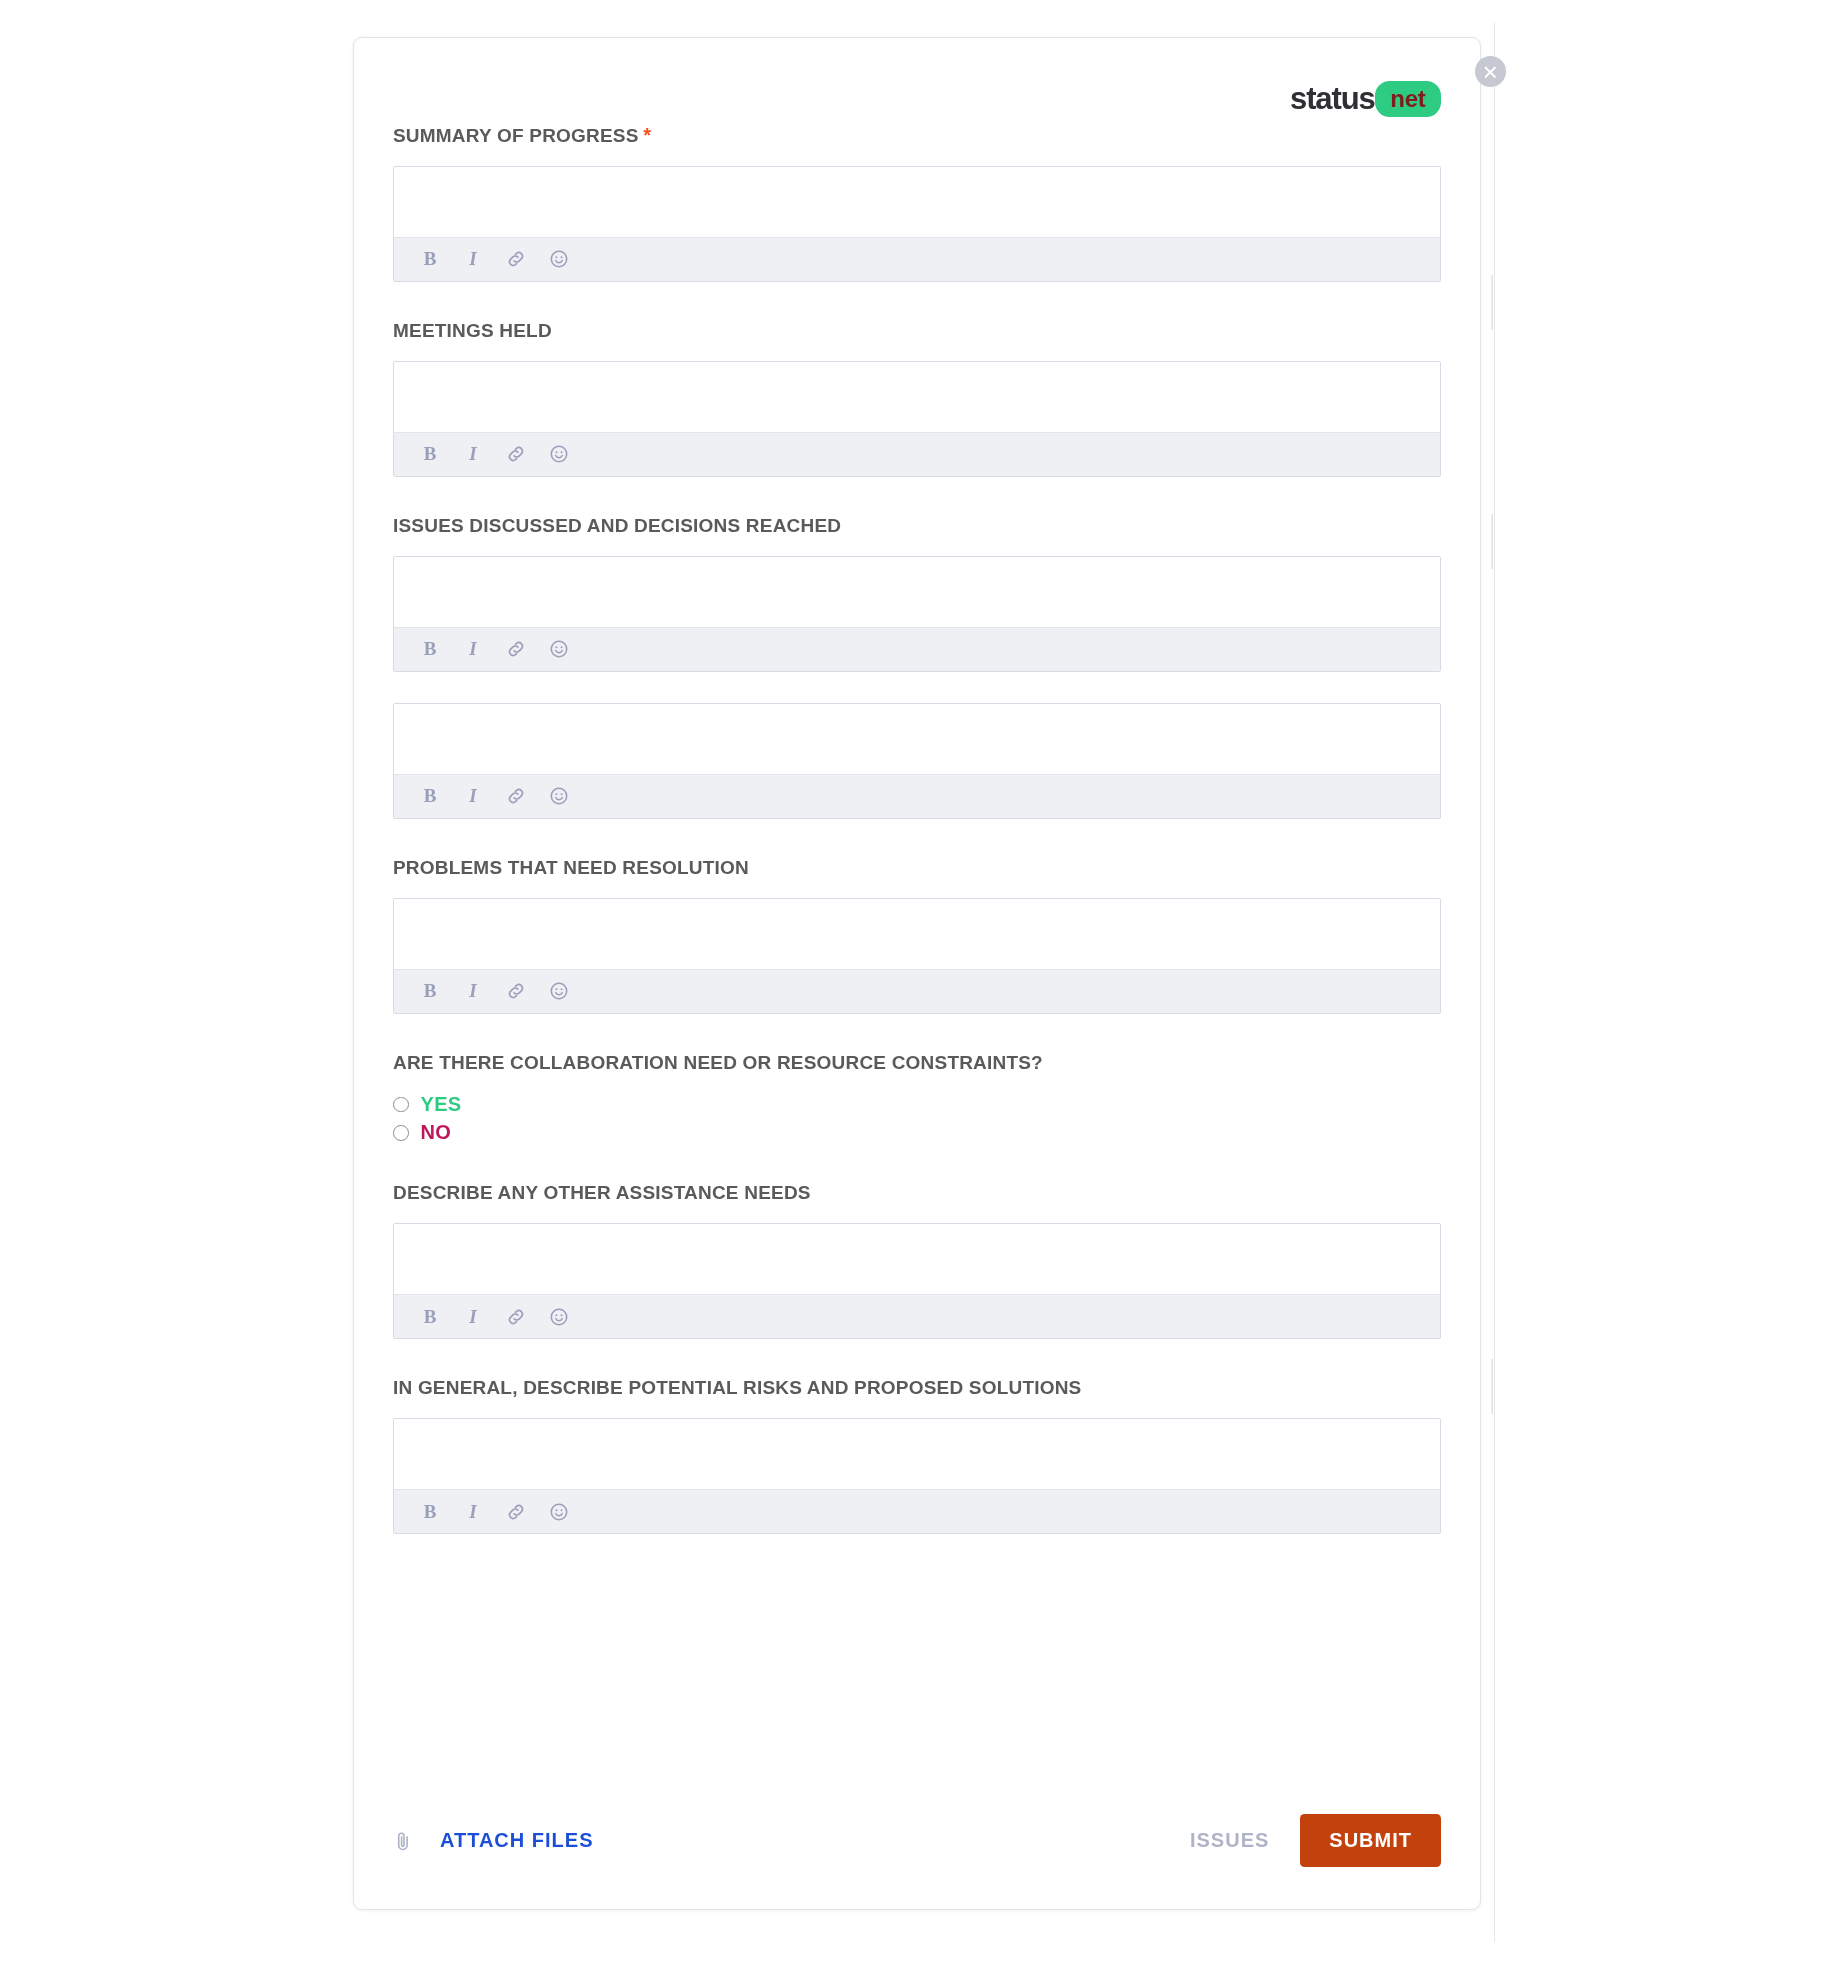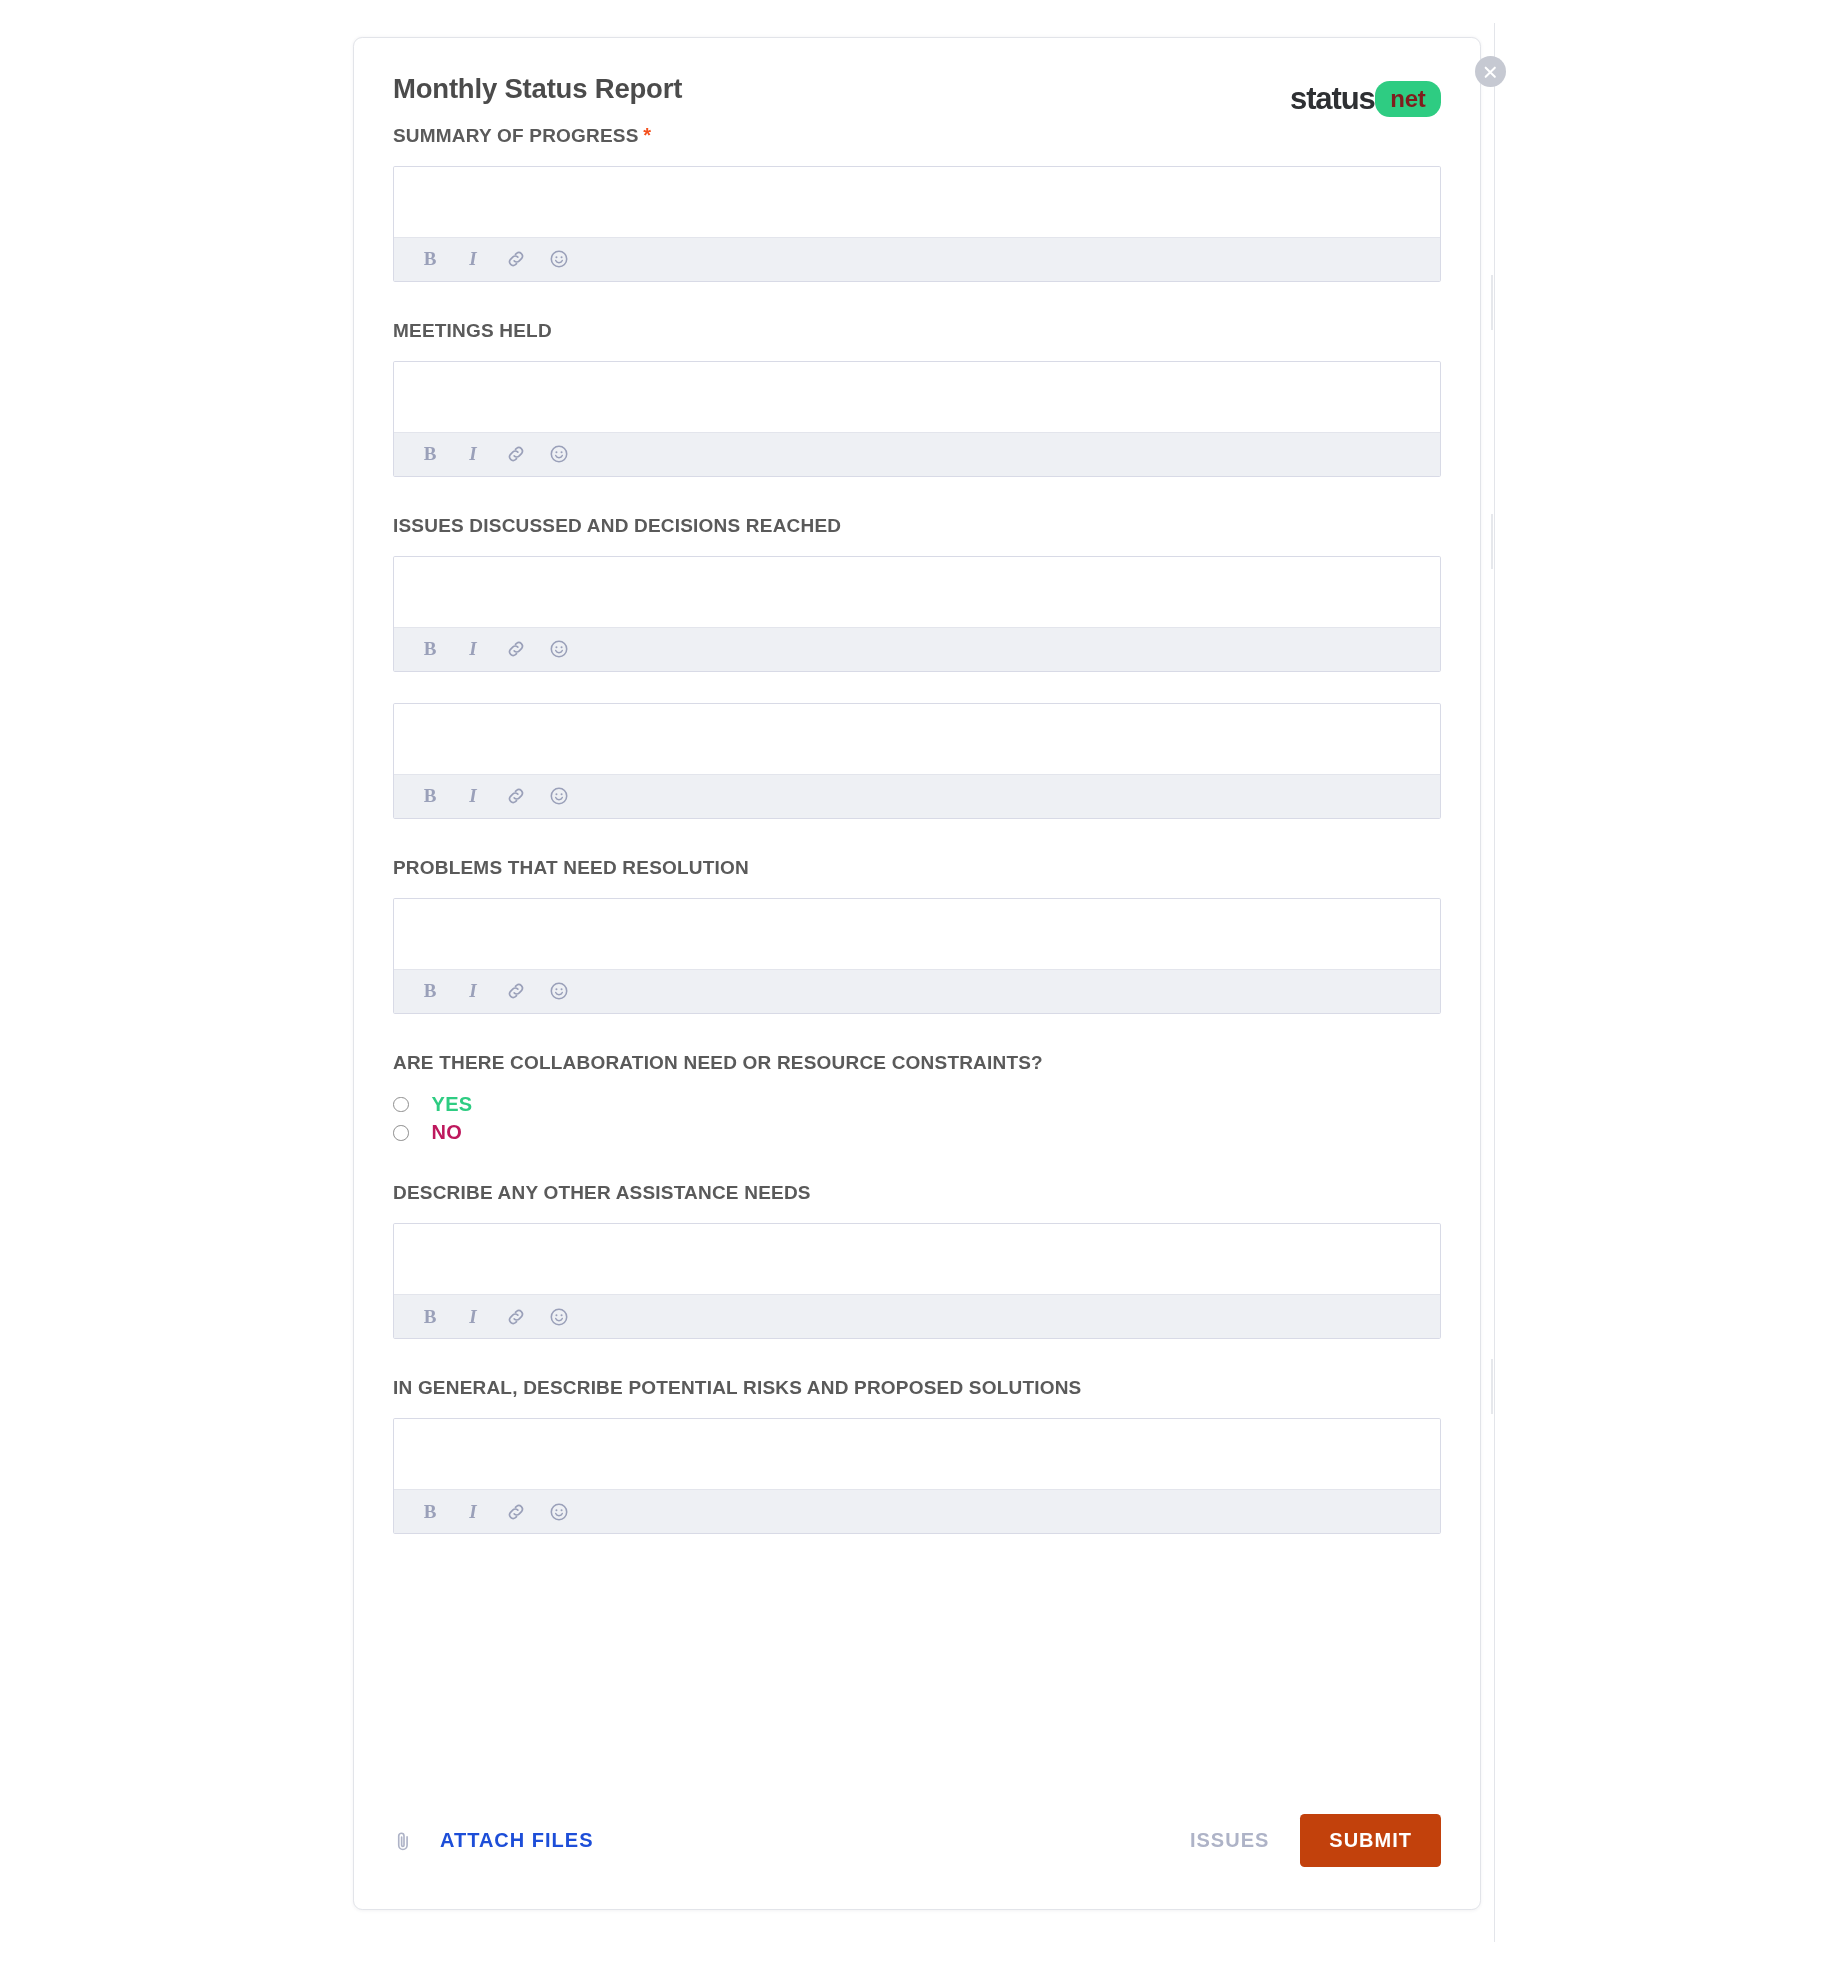--- a/index.html
+++ b/index.html
@@ -168,21 +168,21 @@
   }
   .tool-b { font-size: 19px; font-weight: bold; font-family: "Liberation Serif", serif; }
   .tool-i { font-size: 19px; font-style: italic; font-weight: bold; font-family: "Liberation Serif", serif; }
   .tool svg { display: block; }
 
   
   .radio-group { margin-top: 1.8px; }
   .radio-row {
     display: flex;
     align-items: center;
-    gap: 23px;
+    gap: 12px;
     margin-bottom: 5.5px;
     cursor: pointer;
   }
   .radio-dot {
     width: 15.6px;
     height: 15.6px;
     border-radius: 50%;
     border: 1.8px solid #8e8e8e;
     background: #fff;
     flex: 0 0 auto;
@@ -252,21 +252,20 @@
 
   <div class="modal-close">
     <svg width="16.5" height="16.5" viewBox="0 0 18 18" aria-hidden="true">
       <path d="M4 4 L14 14 M14 4 L4 14" stroke="#ffffff" stroke-width="2.2" stroke-linecap="round"></path>
     </svg>
   </div>
 
   <div class="modal-inner">
 
     <div class="header-row">
-      <div class="form-title">Monthly Status Report</div>
       <div class="brand">
         <span class="brand-word">status</span>
         <span class="brand-pill">net</span>
       </div>
     </div>
 
     <div id="fields-container">
         <div class="field first">
           <div class="field-label"><span>SUMMARY OF PROGRESS</span><span class="req-star">*</span></div>
           <div class="editor">

